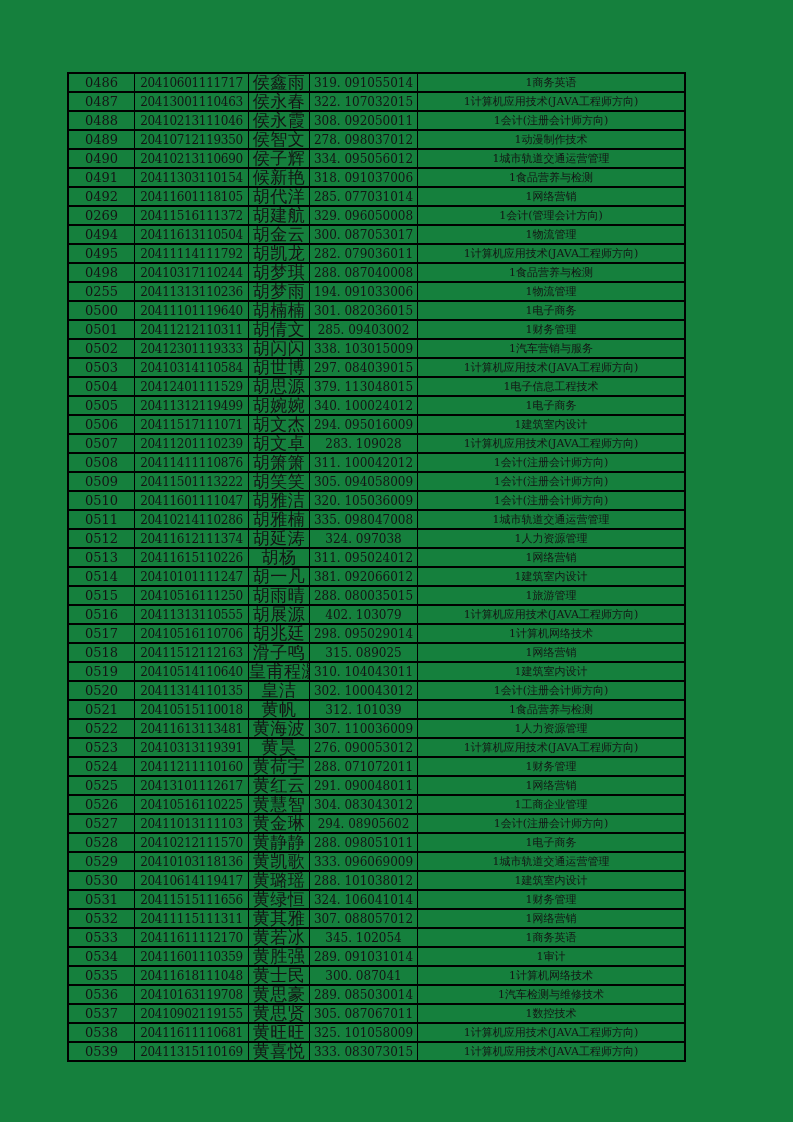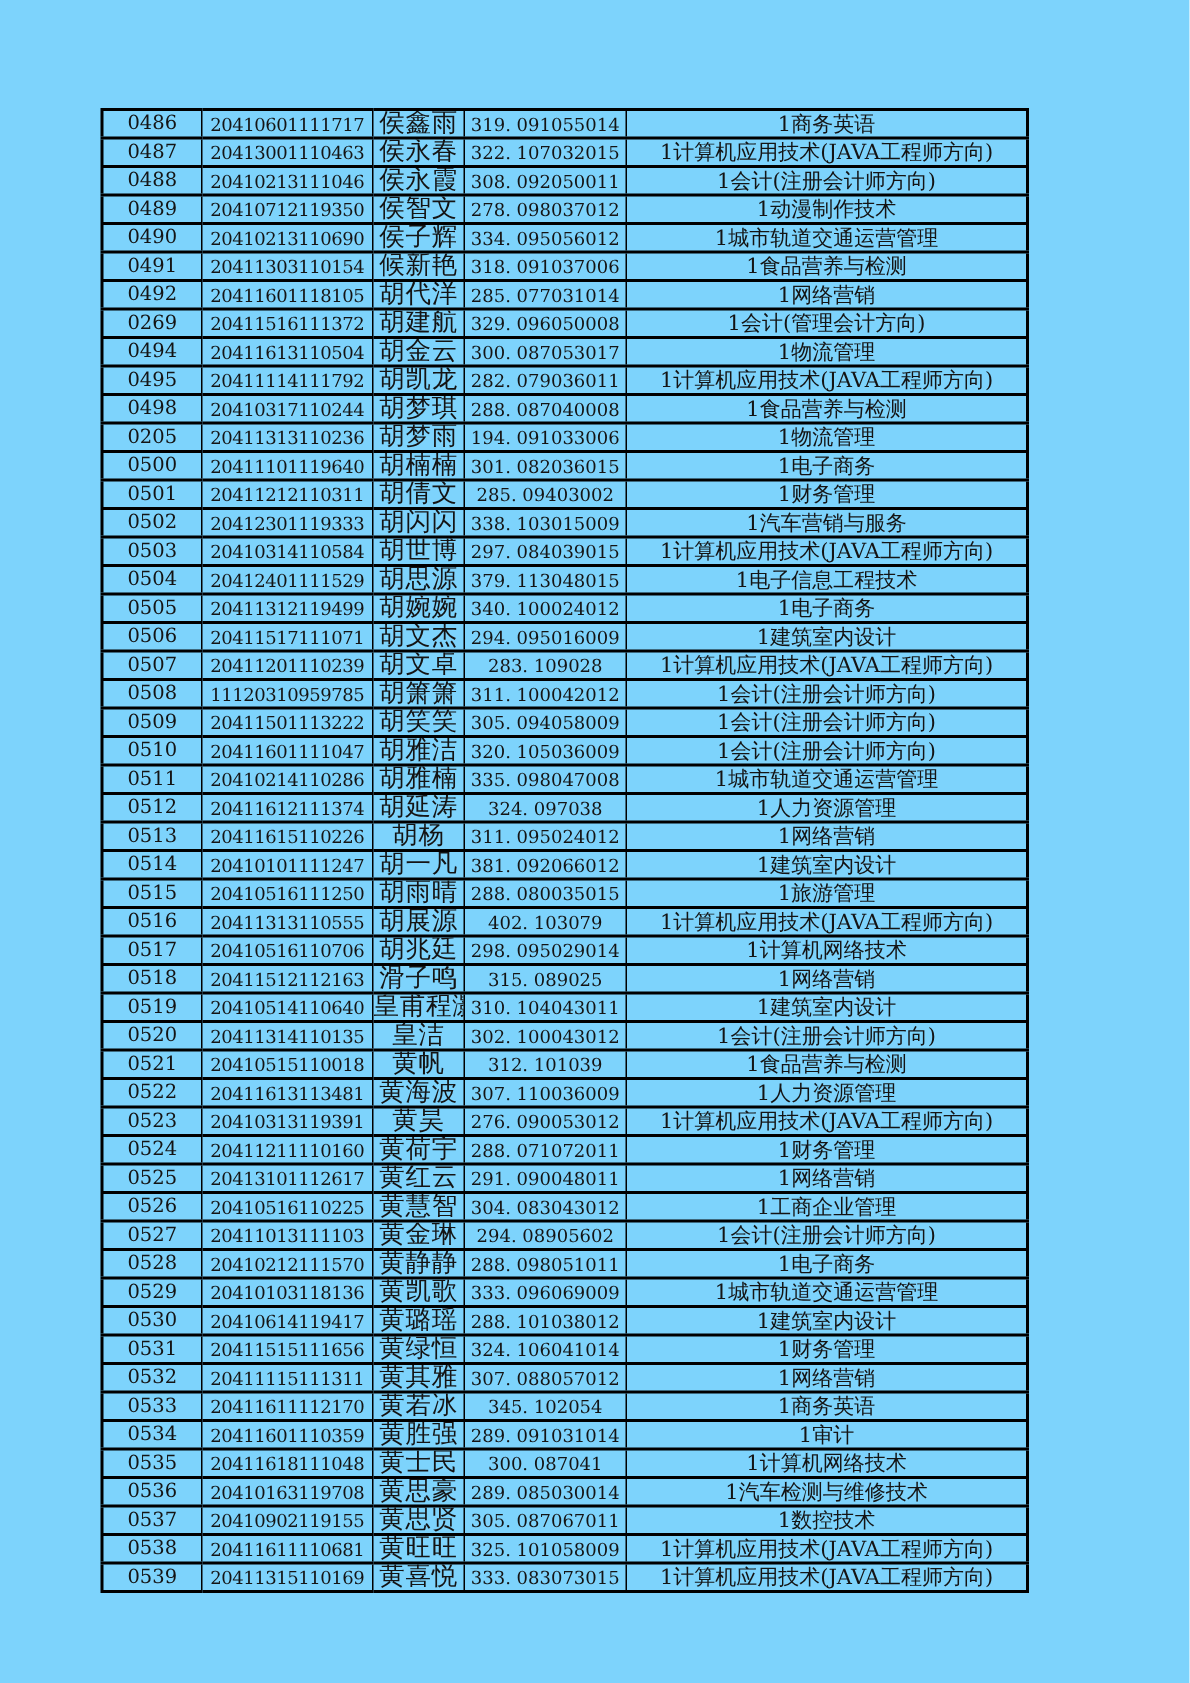--- a/index.html
+++ b/index.html
@@ -4,21 +4,21 @@
 <style>
   html, body {
     margin: 0;
     padding: 0;
     background: #ffffff;
   }
   .page {
     position: relative;
     width: 793px;
     height: 1122px;
-    background: #7dd3fc;
+    background: #15803d;
     overflow: hidden;
   }
   table.score-table {
     position: absolute;
     left: 67px;
     top: 72px;
     width: 611px;
     height: 978px;
     border-collapse: collapse;
     table-layout: fixed;
@@ -35,21 +35,21 @@
     white-space: nowrap;
     overflow: hidden;
     color: #141414;
     font-family: "DejaVu Serif", "Liberation Serif", serif;
     line-height: 1;
   }
   td.c0 { width: 65px;  font-size: 13px; }
   td.c1 { width: 113px; font-size: 12px; letter-spacing: -0.3px; }
   td.c2 { width: 60px;  font-size: 17px; letter-spacing: 0.5px; }
   td.c3 { width: 107px; font-size: 12px; }
-  td.c4 { width: 266px; font-size: 14px; }
+  td.c4 { width: 266px; font-size: 11px; }
 </style>
 </head>
 <body>
 
 <div class="page">
   <table class="score-table">
     <tbody>
         <tr>
           <td class="c0">0486</td>
           <td class="c1">20410601111717</td>
@@ -121,21 +121,21 @@
           <td class="c4">1计算机应用技术(JAVA工程师方向)</td>
         </tr>
         <tr>
           <td class="c0">0498</td>
           <td class="c1">20410317110244</td>
           <td class="c2">胡梦琪</td>
           <td class="c3">288. 087040008</td>
           <td class="c4">1食品营养与检测</td>
         </tr>
         <tr>
-          <td class="c0">0205</td>
+          <td class="c0">0255</td>
           <td class="c1">20411313110236</td>
           <td class="c2">胡梦雨</td>
           <td class="c3">194. 091033006</td>
           <td class="c4">1物流管理</td>
         </tr>
         <tr>
           <td class="c0">0500</td>
           <td class="c1">20411101119640</td>
           <td class="c2">胡楠楠</td>
           <td class="c3">301. 082036015</td>
@@ -185,21 +185,21 @@
         </tr>
         <tr>
           <td class="c0">0507</td>
           <td class="c1">20411201110239</td>
           <td class="c2">胡文卓</td>
           <td class="c3">283. 109028</td>
           <td class="c4">1计算机应用技术(JAVA工程师方向)</td>
         </tr>
         <tr>
           <td class="c0">0508</td>
-          <td class="c1">11120310959785</td>
+          <td class="c1">20411411110876</td>
           <td class="c2">胡箫箫</td>
           <td class="c3">311. 100042012</td>
           <td class="c4">1会计(注册会计师方向)</td>
         </tr>
         <tr>
           <td class="c0">0509</td>
           <td class="c1">20411501113222</td>
           <td class="c2">胡笑笑</td>
           <td class="c3">305. 094058009</td>
           <td class="c4">1会计(注册会计师方向)</td>

